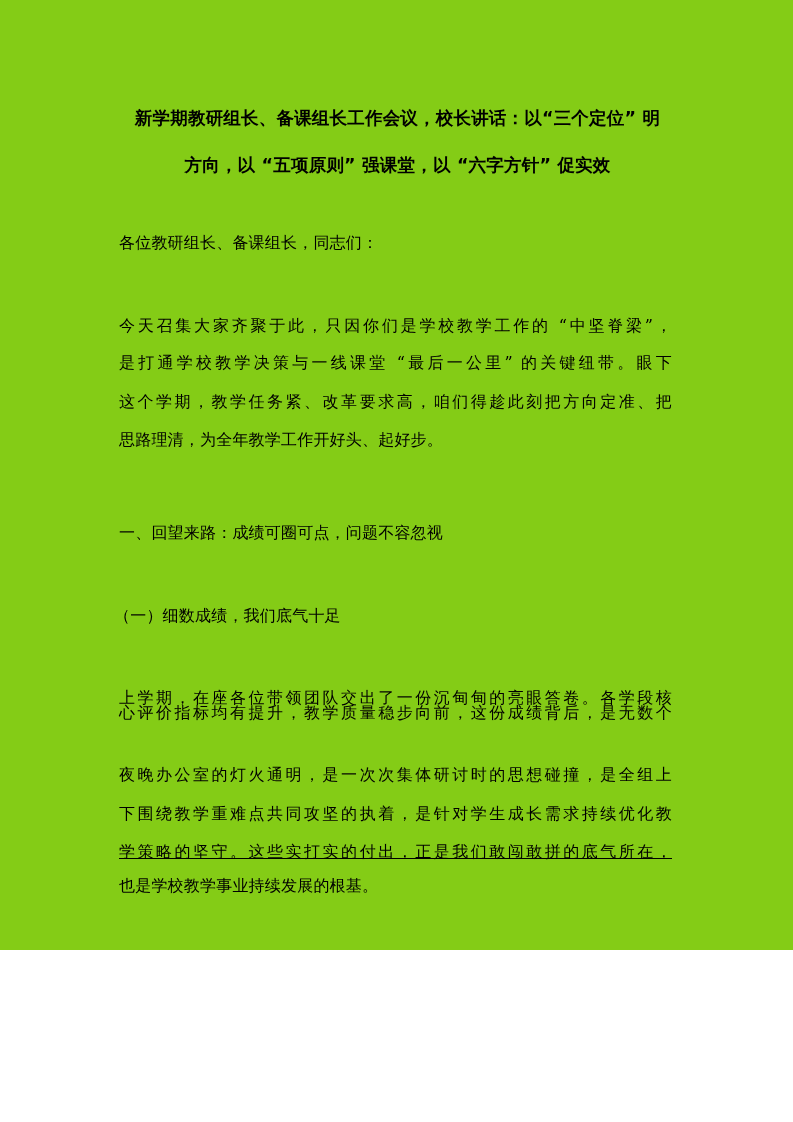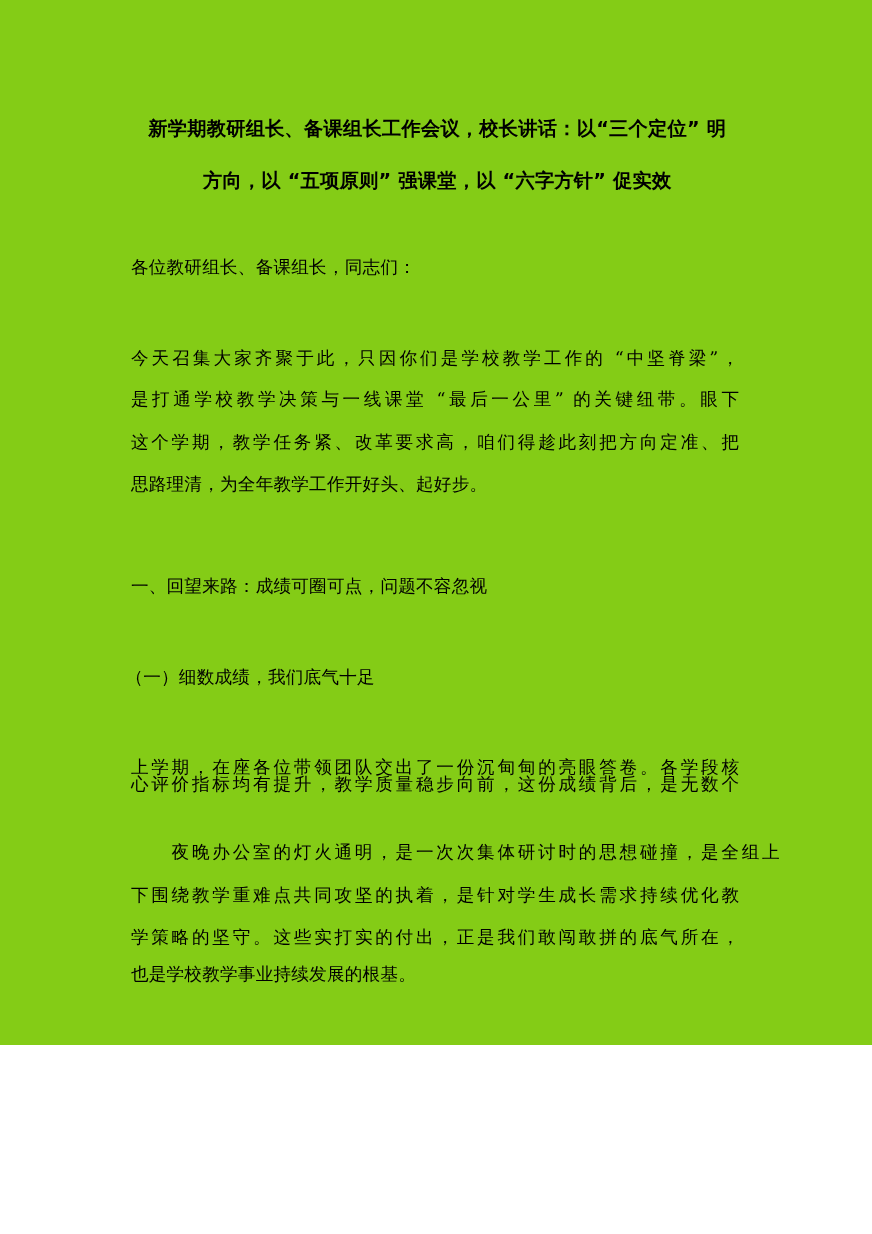--- a/index.html
+++ b/index.html
@@ -62,20 +62,20 @@
     <div class="line" style="top:428px;">思路理清，为全年教学工作开好头、起好步。</div>
   </div>
 
   <div class="line" style="top:521px;">一、回望来路：成绩可圈可点，问题不容忽视</div>
 
   <div class="line" style="top:604px; left:114px;">（一）细数成绩，我们底气十足</div>
 
   <div>
     <div class="line justify" style="top:686px;">上学期，在座各位带领团队交出了一份沉甸甸的亮眼答卷。各学段核</div>
     <div class="line justify" style="top:701px;">心评价指标均有提升，教学质量稳步向前，这份成绩背后，是无数个</div>
-    <div class="line justify" style="top:763px;margin-left:37px;">夜晚办公室的灯火通明，是一次次集体研讨时的思想碰撞，是全组上</div>
+    <div class="line justify" style="top:763px;">夜晚办公室的灯火通明，是一次次集体研讨时的思想碰撞，是全组上</div>
     <div class="line justify" style="top:802px;">下围绕教学重难点共同攻坚的执着，是针对学生成长需求持续优化教</div>
-    <div class="line justify" style="top:840px;">学策略的坚守。这些实打实的付出，正是我们敢闯敢拼的底气所在，</div>
+    <div class="line justify" style="top:840px;text-decoration:underline;">学策略的坚守。这些实打实的付出，正是我们敢闯敢拼的底气所在，</div>
     <div class="line" style="top:874px;">也是学校教学事业持续发展的根基。</div>
   </div>
 
 
 </div>
 
 </body></html>

